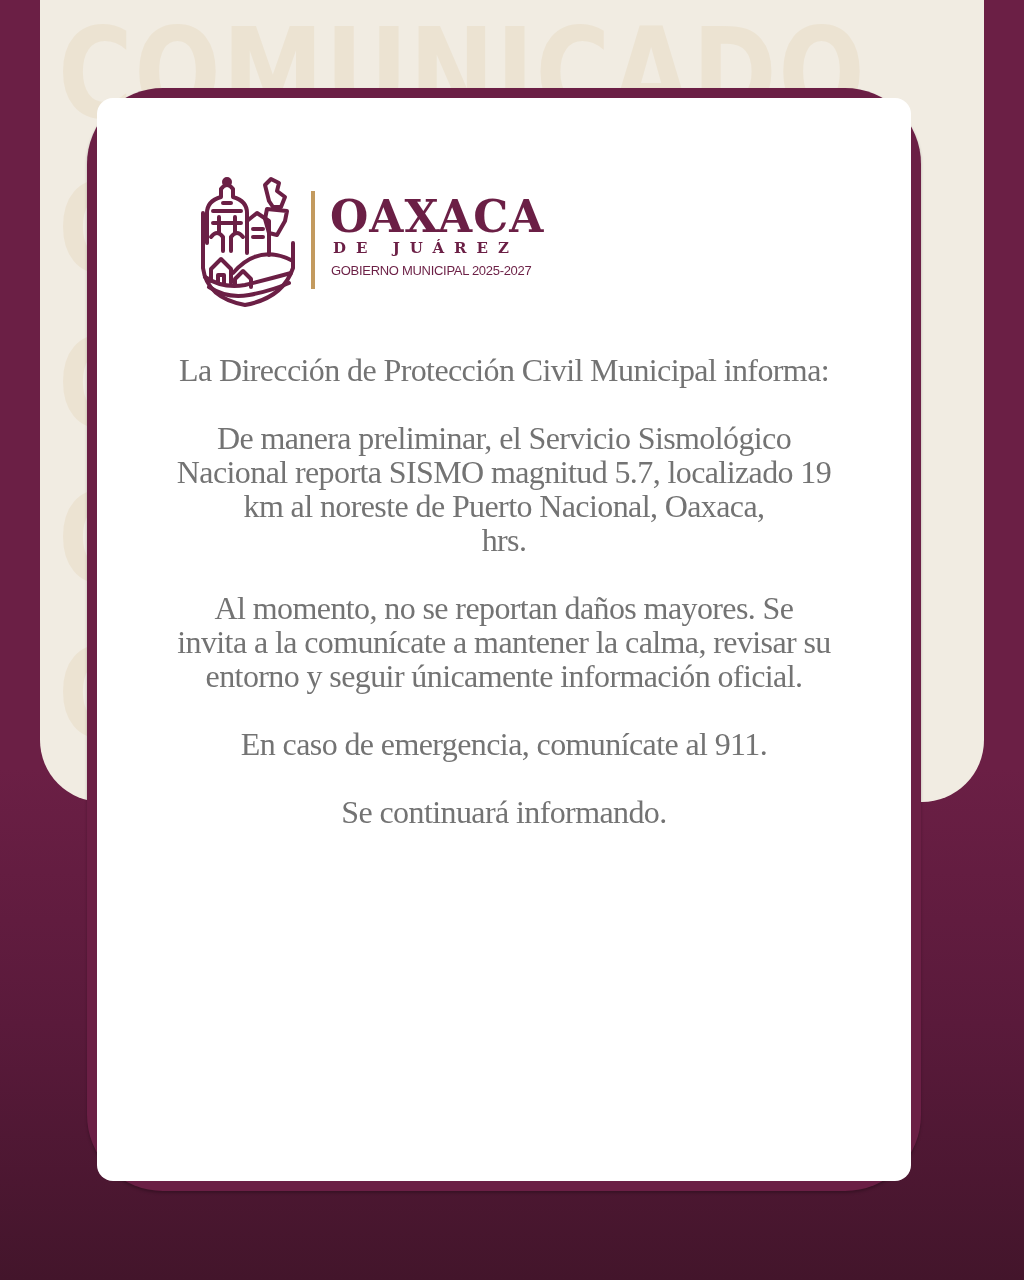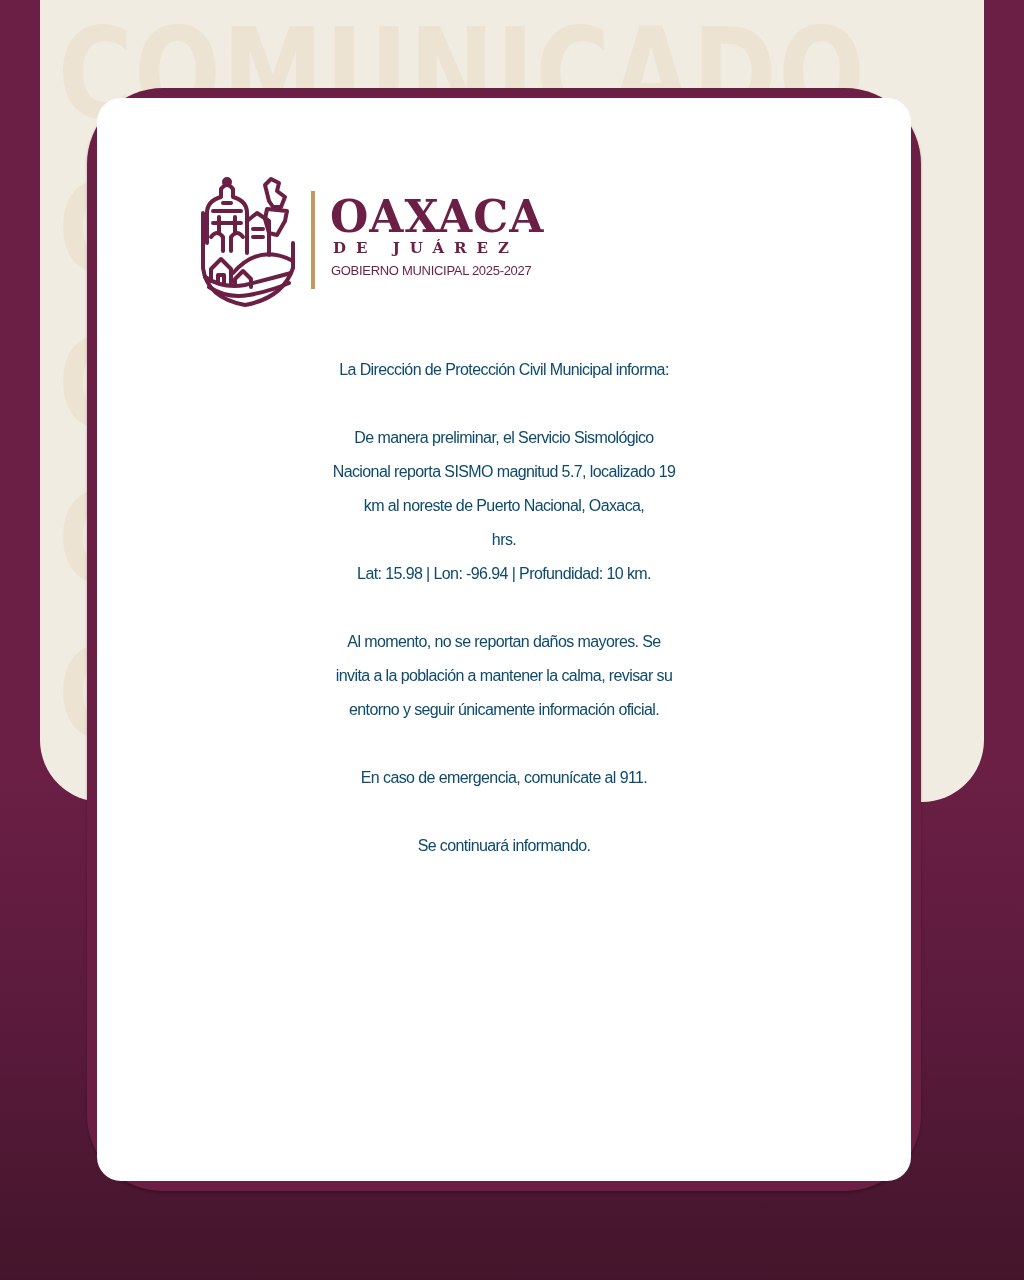--- a/index.html
+++ b/index.html
@@ -21,21 +21,21 @@
     color: #ece3d2; white-space: nowrap;
     transform: scaleX(0.82); transform-origin: left center;
   }
   .card-frame {
     position: absolute; left: 87px; top: 88px; width: 834px; height: 1103px;
     background: #6b1f45; border-radius: 76px;
     box-shadow: 0 2px 3px rgba(0,0,0,0.25);
   }
   .card {
     position: absolute; left: 10px; top: 10px; right: 10px; bottom: 10px;
-    background: #ffffff; border-radius: 24px;
+    background: #ffffff; border-radius: 16px;
   }
   .oaxaca-logo {
     position: absolute; left: 96px; top: 75px; width: 380px; height: 140px;
   }
   .oaxaca-emblem { position: absolute; left: 0; top: 0; width: 104px; height: 136px; }
   .logo-divider {
     position: absolute; left: 118px; top: 18px; width: 4px; height: 98px; background: #c39a5e;
   }
   .oaxaca-title {
     position: absolute; left: 137px; top: 20px;
@@ -56,22 +56,22 @@
     position: absolute; left: 522px; top: 20px; width: 240px; height: 210px;
   }
   .pc-emblem { position: absolute; left: 64px; top: 10px; width: 124px; height: 124px; }
   .pc-title {
     position: absolute; left: 0; top: 146px; width: 250px; text-align: center;
     font-family: "DejaVu Sans", sans-serif; font-weight: bold; font-size: 23px; line-height: 30px;
     color: #6b1f45; transform: scaleX(0.82); transform-origin: center;
   }
   .body-text {
     position: absolute; left: 30px; right: 30px; top: 255px;
-    text-align: center; color: #0c4a6e;
-    font-family: Liberation Sans, sans-serif; font-size: 16px; line-height: 34px;
+    text-align: center; color: #737373;
+    font-family: Liberation Serif, serif; font-size: 32px; line-height: 34px;
     letter-spacing: -0.6px;
   }
   .body-text p { margin: 0 0 34px 0; }
   .line { display: block; }
 </style>
 </head>
 <body>
 
 <div class="cream-panel">
   <div class="watermark-row" style="top:24px">COMUNICADO</div>
@@ -116,25 +116,24 @@
     </div>
 
 
     <div class="body-text">
       <p>La Dirección de Protección Civil Municipal informa:</p>
       <p>
         <span class="line">De manera preliminar, el Servicio Sismológico</span>
         <span class="line">Nacional reporta SISMO magnitud 5.7, localizado 19</span>
         <span class="line">km al noreste de Puerto Nacional, Oaxaca,</span>
         <span class="line">hrs.</span>
-        <span class="line">Lat: 15.98 | Lon: -96.94 | Profundidad: 10 km.</span>
       </p>
       <p>
         <span class="line">Al momento, no se reportan daños mayores. Se</span>
-        <span class="line">invita a la población a mantener la calma, revisar su</span>
+        <span class="line">invita a la comunícate a mantener la calma, revisar su</span>
         <span class="line">entorno y seguir únicamente información oficial.</span>
       </p>
       <p>En caso de emergencia, comunícate al 911.</p>
       <p>Se continuará informando.</p>
     </div>
 
   </div>
 </div>
 
 </body></html>

